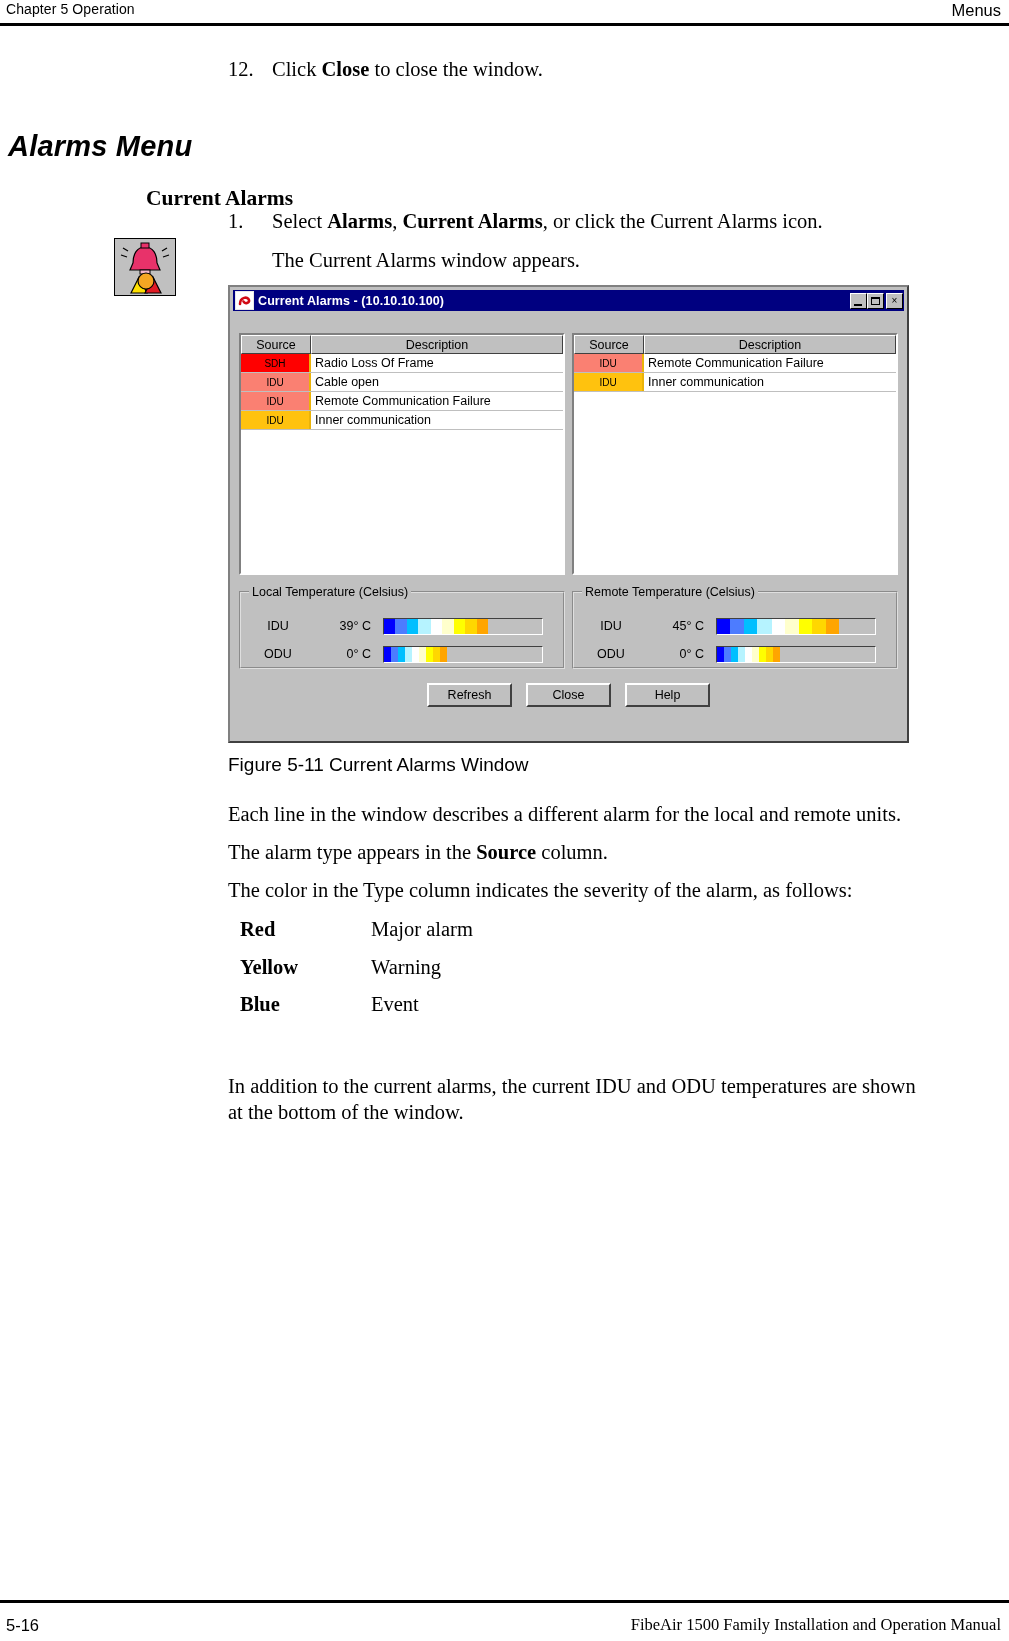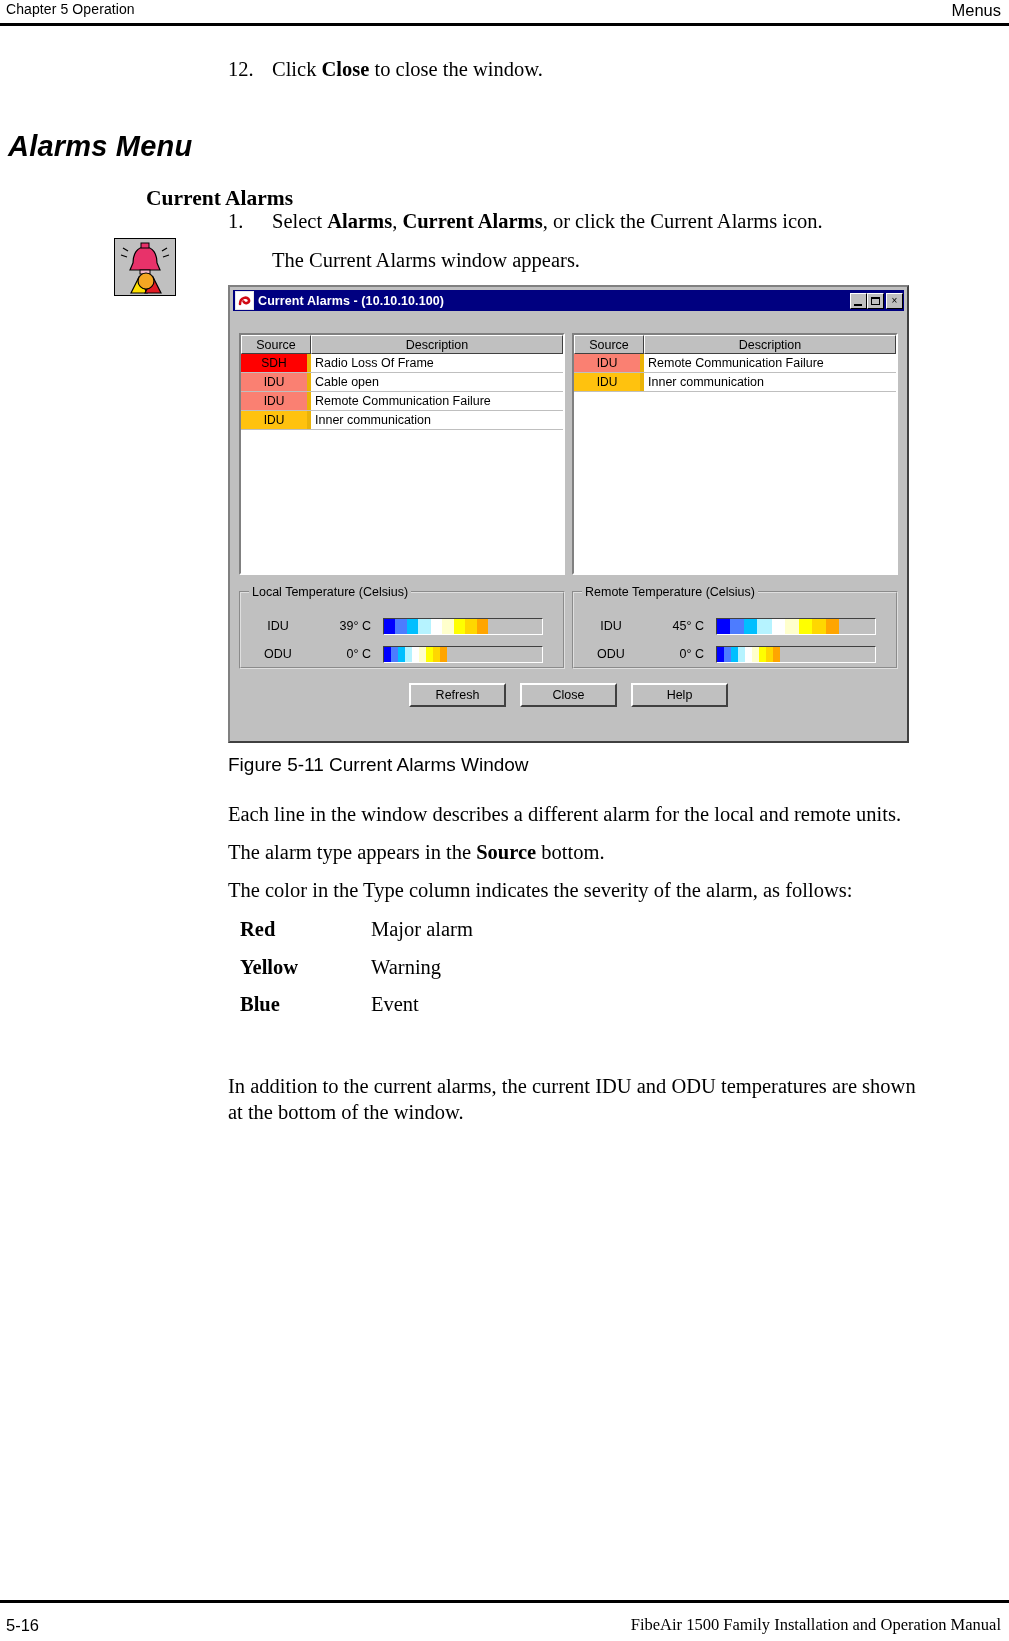--- a/index.html
+++ b/index.html
@@ -239,26 +239,26 @@
 
   .atbl-row {
     display: flex;
     height: 19px;
     border-bottom: 1px solid #bfbfbf;
     box-sizing: border-box;
   }
   .atbl-src {
     width: 70px;
     flex: 0 0 70px;
-    font-size: 12px;
+    font-size: 10px;
     color: #000;
     display: flex;
     align-items: center;
     justify-content: center;
-    border-right: 4px solid #eab308;
+    border-right: 2px solid #eab308;
     box-sizing: border-box;
   }
   .atbl-desc {
     flex: 1 1 auto;
     font-size: 12.5px;
     color: #000;
     display: flex;
     align-items: center;
     padding-left: 4px;
     background: #ffffff;
@@ -343,21 +343,21 @@
   .dlg-buttons {
     position: absolute;
     left: 0;
     right: 0;
     top: 396px;
     display: flex;
     justify-content: center;
     gap: 14px;
   }
   .dlg-btn {
-    width: 97px;
+    width: 85px;
     height: 24px;
     background: #c0c0c0;
     border: 2px solid #ffffff;
     border-right-color: #404040;
     border-bottom-color: #404040;
     box-sizing: border-box;
     font-family: "Liberation Sans", sans-serif;
     font-size: 12.5px;
     color: #000;
     display: flex;
@@ -596,21 +596,21 @@
     <div class="dlg-btn">Help</div>
   </div>
 
 </div>
 
 <div class="figure-caption">Figure 5-11  Current Alarms Window</div>
 
 <div class="para" style="top:803px;">Each line in the window describes a different alarm for the local and remote units.</div>
 
 <div class="para" style="top:841px;">
-  <span>The alarm type appears in the </span><span class="b">Source</span><span> bottom.</span>
+  <span>The alarm type appears in the </span><span class="b">Source</span><span> column.</span>
 </div>
 
 <div class="para" style="top:879px;">The color in the Type column indicates the severity of the alarm, as follows:</div>
 
 <div class="legend-table" id="legend-table">
     <div class="legend-row">
       <div class="legend-color">Red</div>
       <div class="legend-meaning">Major alarm</div>
     </div>
     <div class="legend-row">

